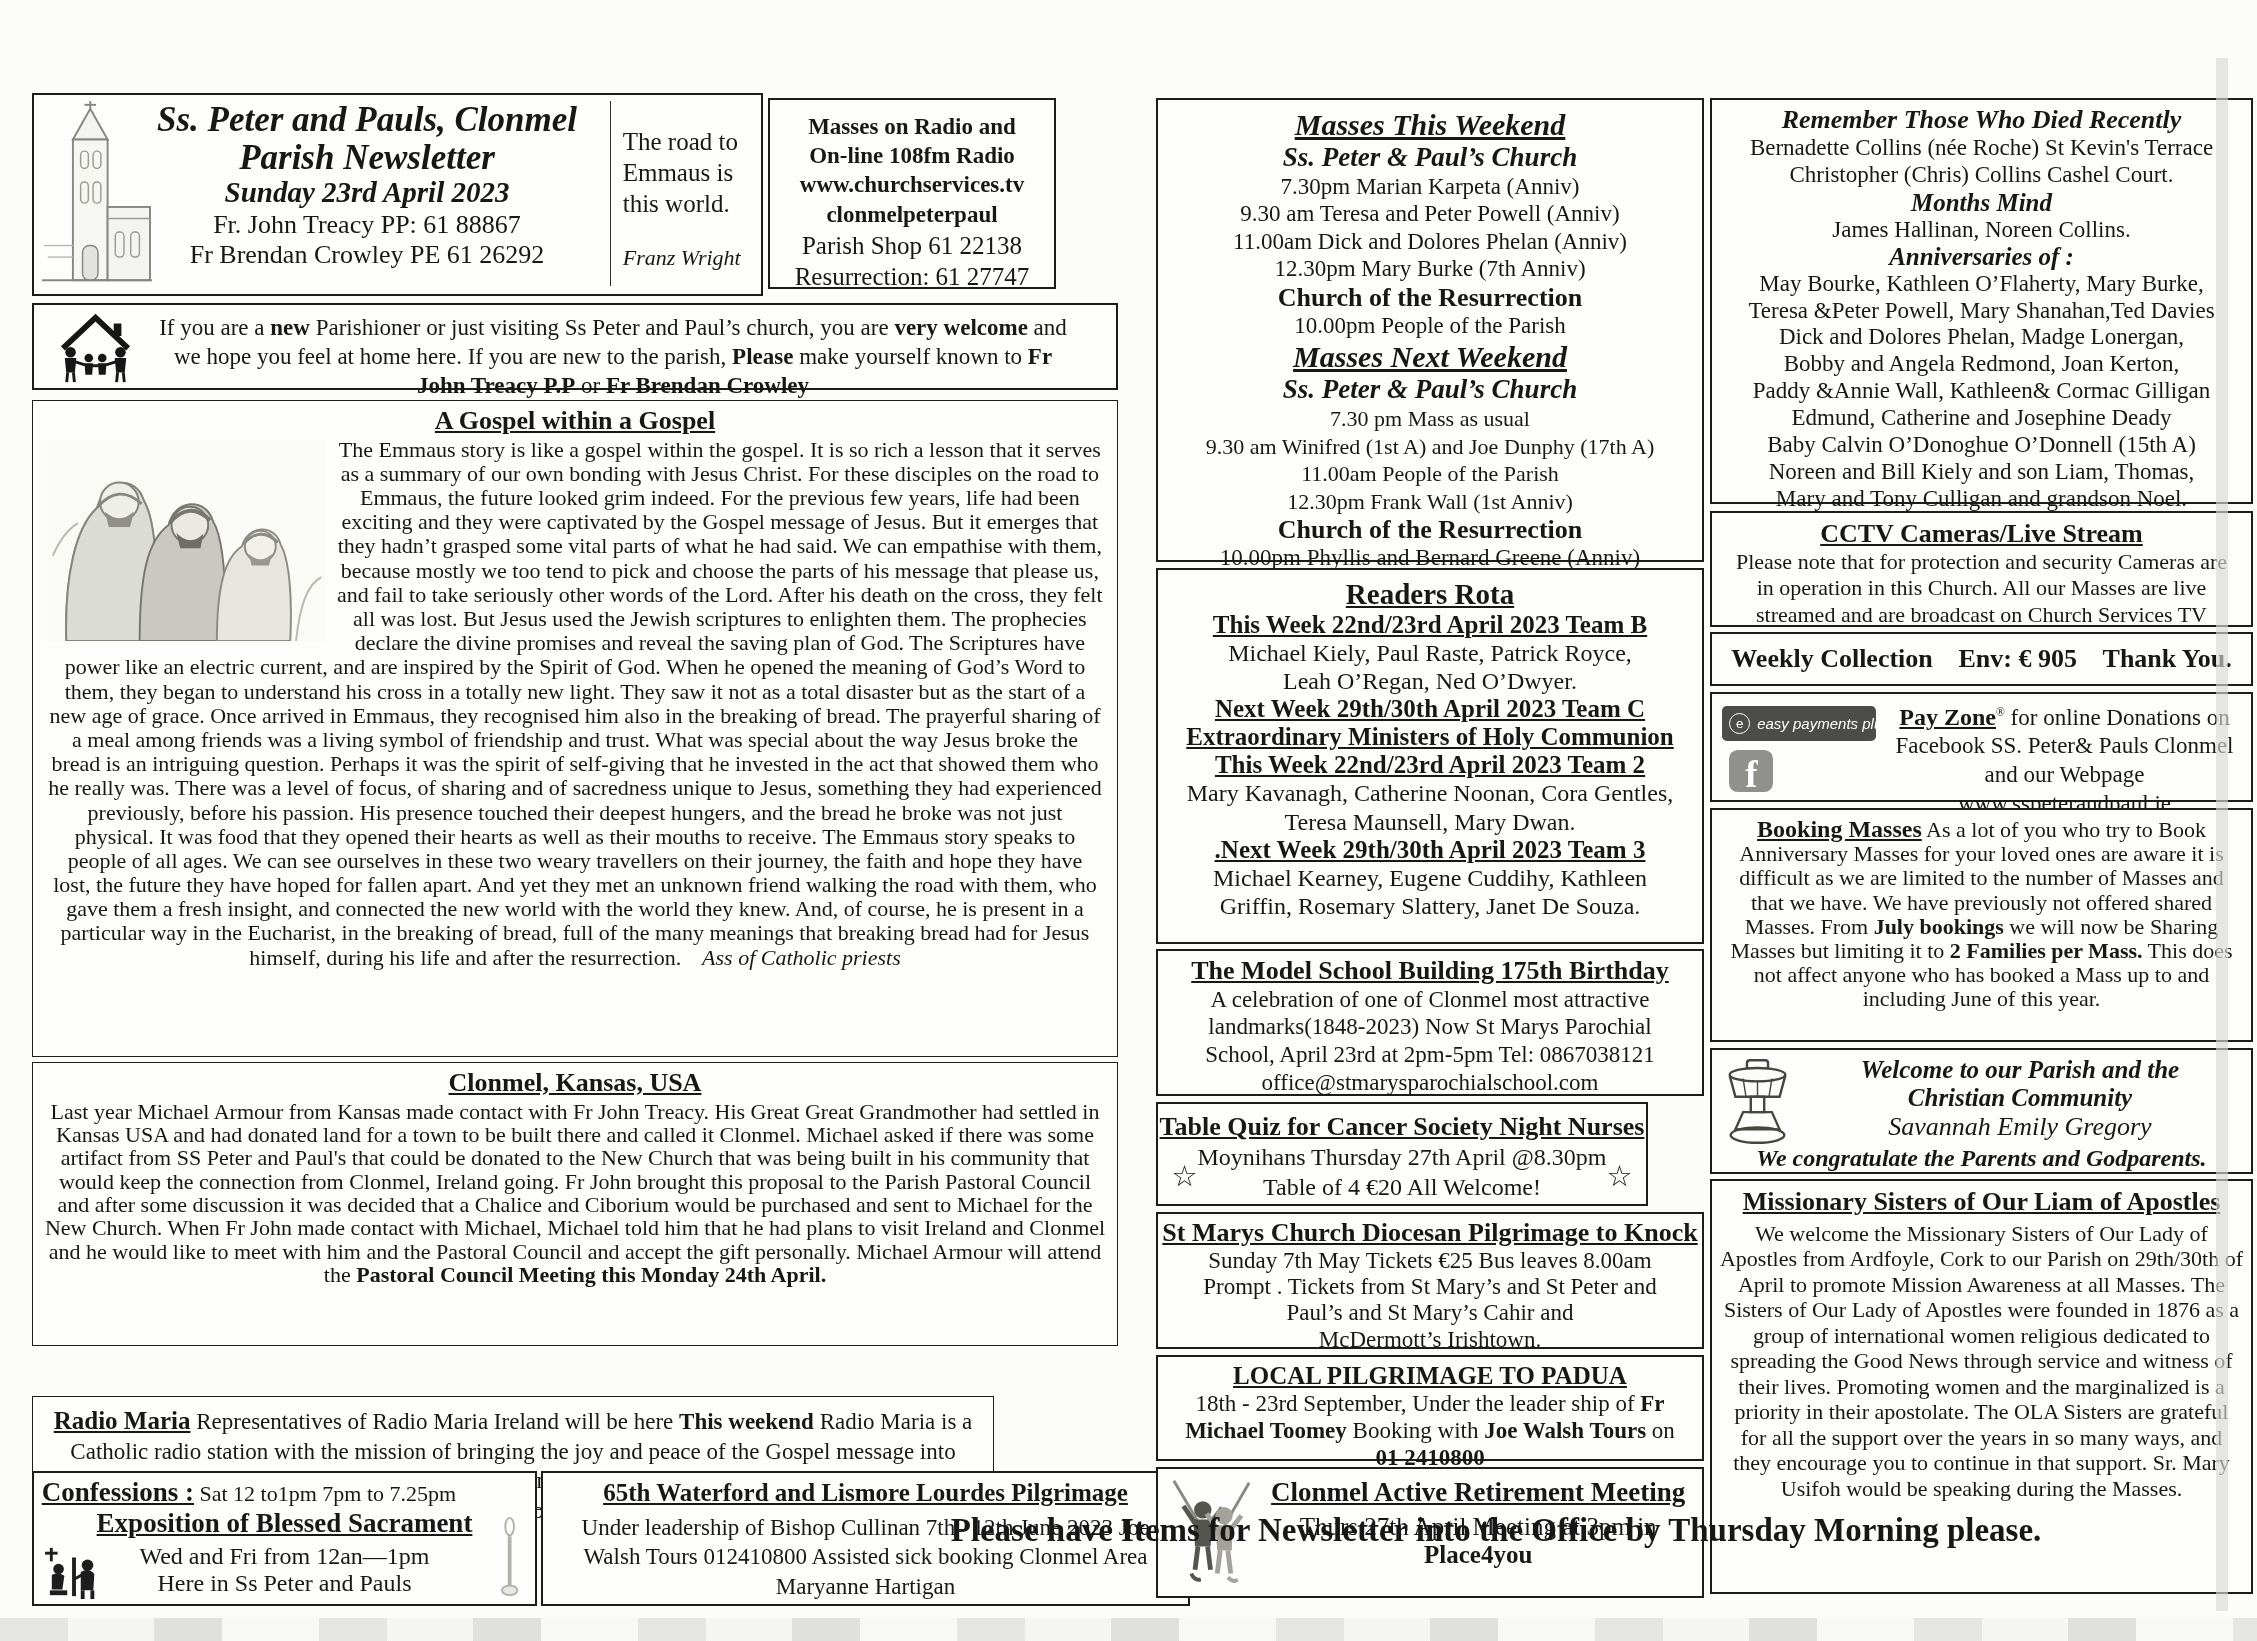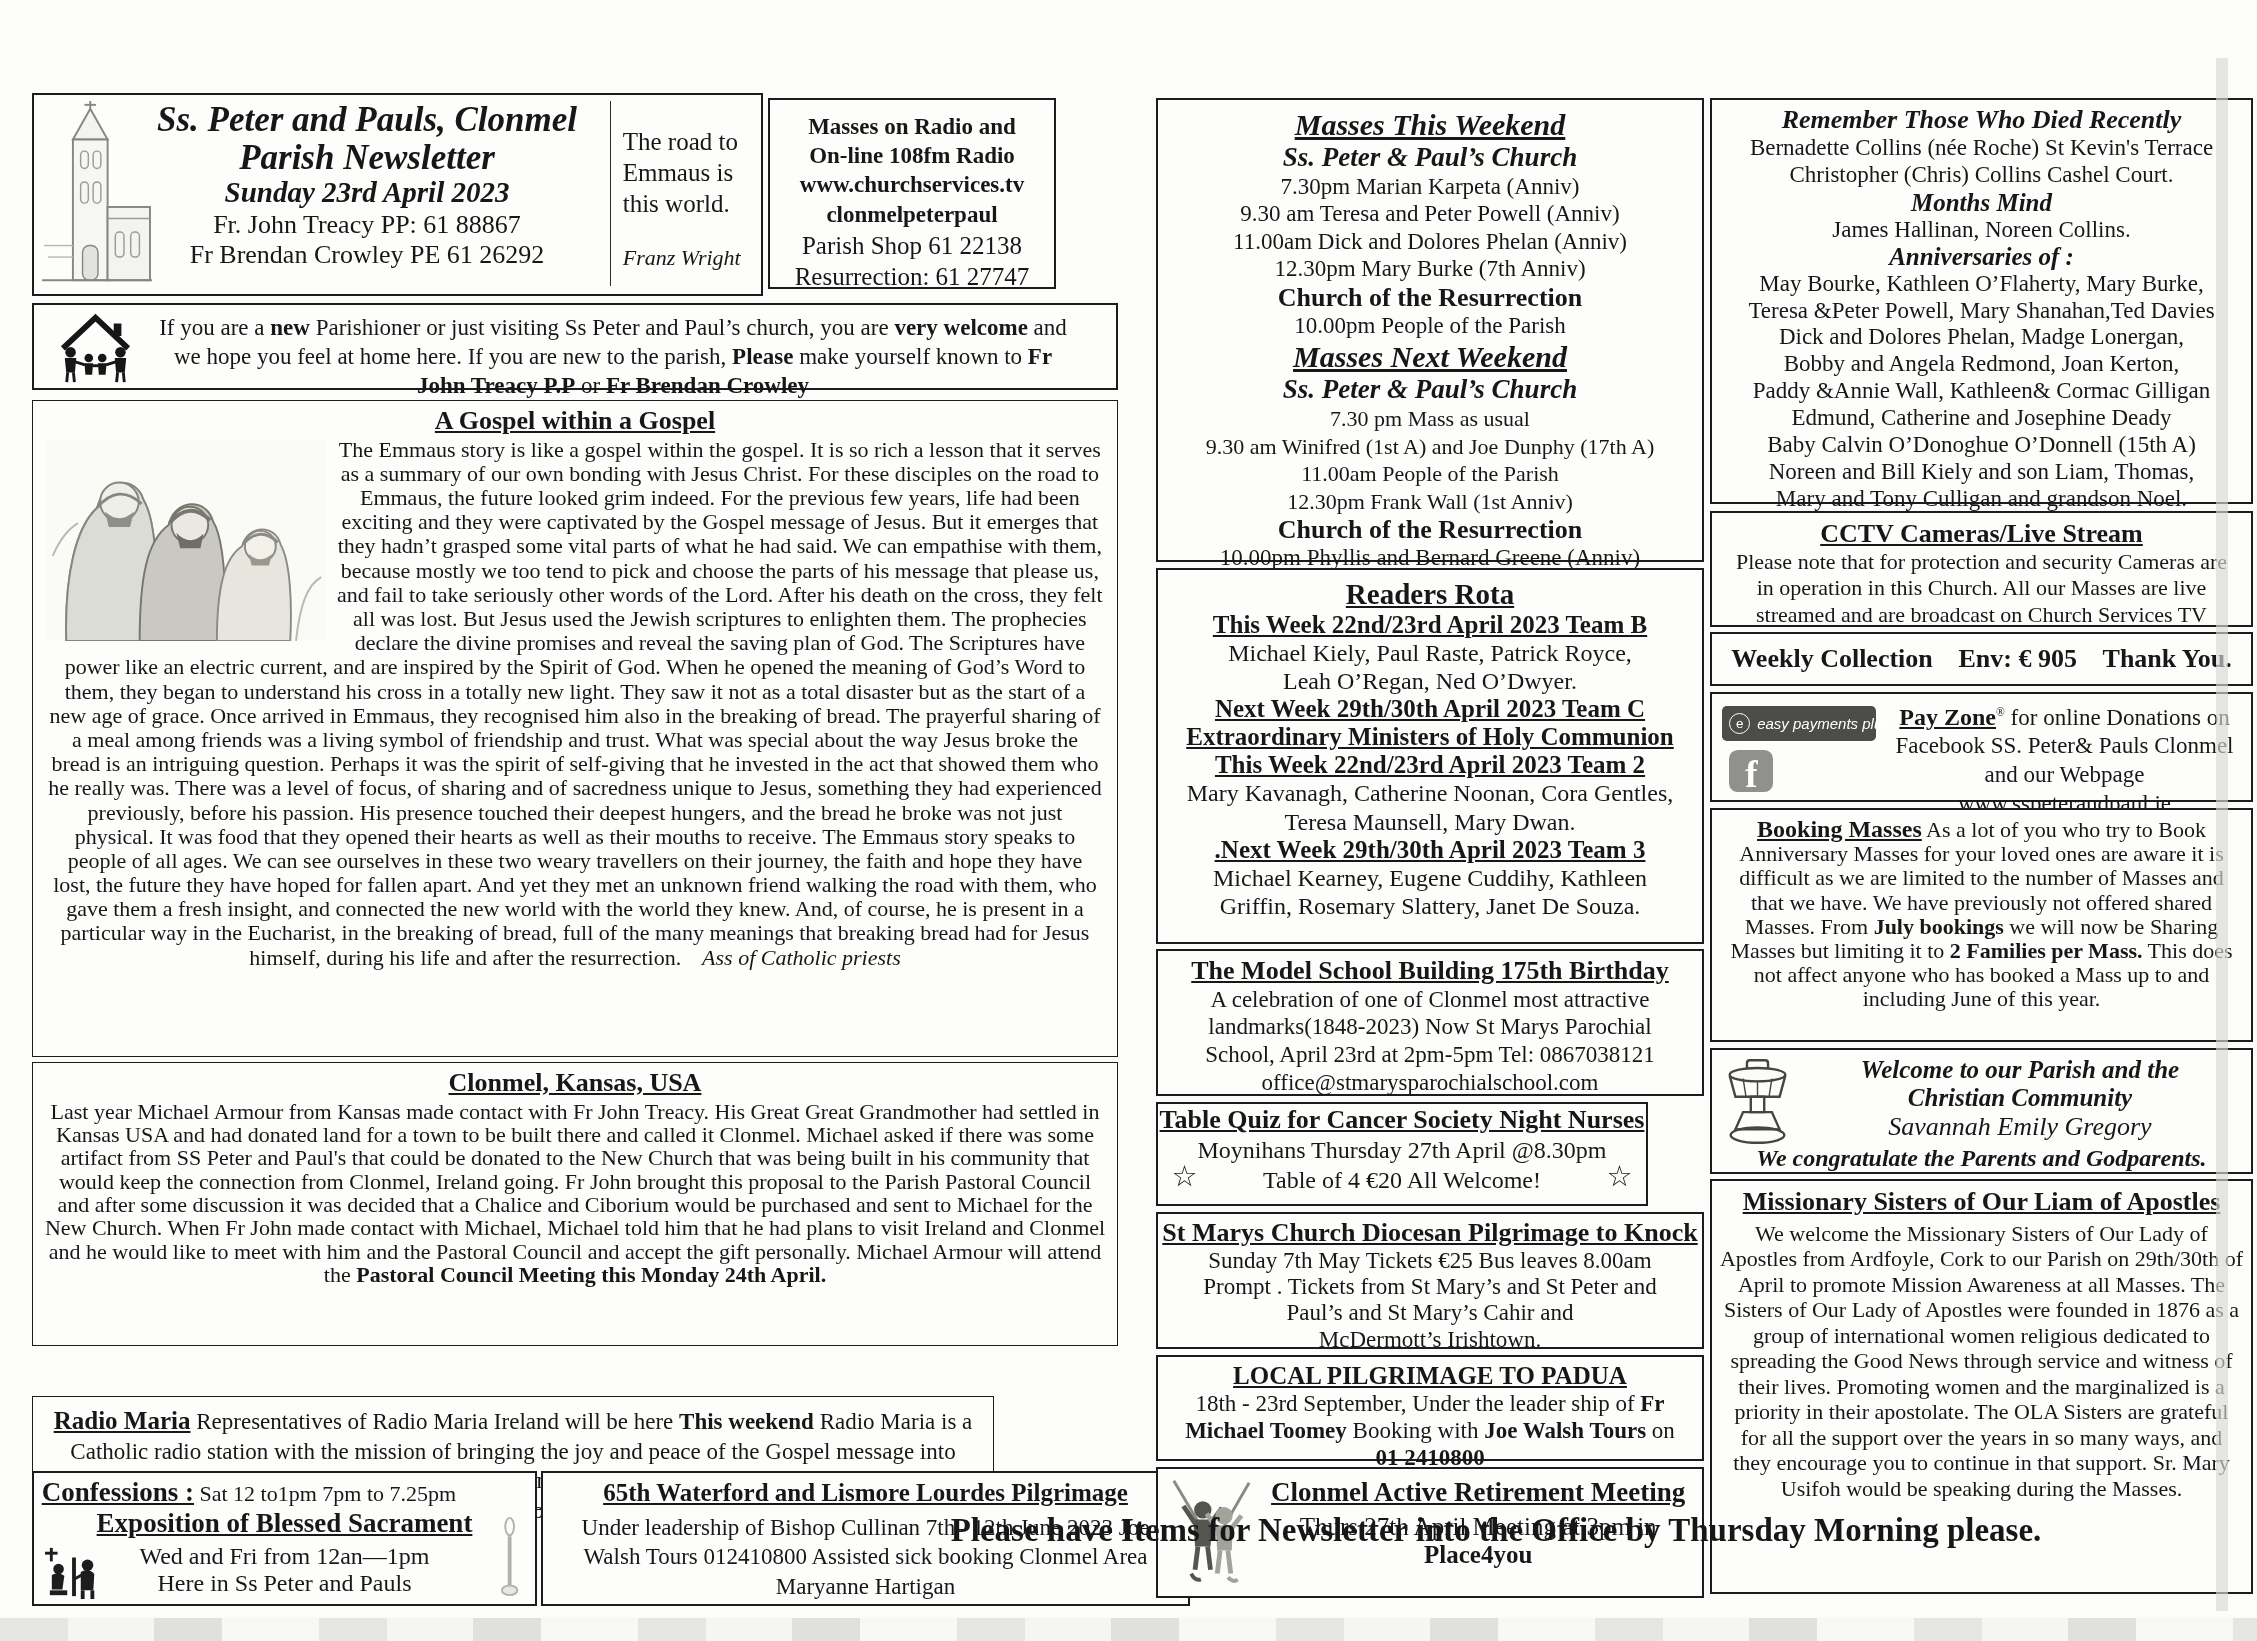--- a/index.html
+++ b/index.html
@@ -212,21 +212,21 @@
   </div>
 
   <div class="bx" style="left:1156px;top:949px;width:548px;height:147px;padding-top:4.8px;">
     <div class="c b u" style="font-size:26px;">The Model School Building 175th Birthday</div>
     <div class="c ml" style="font-size:23px;line-height:1.2;">A celebration of one of Clonmel most attractive
 landmarks(1848-2023) Now St Marys Parochial
 School,  April 23rd at 2pm-5pm Tel: 0867038121
 office@stmarysparochialschool.com</div>
   </div>
 
-  <div class="bx" style="left:1156px;top:1102px;width:492px;height:104px;padding-top:1px;">
+  <div class="bx" style="left:1156px;top:1102px;width:492px;height:104px;padding-top:8px;">
     <div class="c b u" style="font-size:26px;">Table Quiz for Cancer Society Night Nurses</div>
     <div class="c ml" style="font-size:24px;line-height:1.25;">Moynihans  Thursday 27th April @8.30pm
 Table of 4 €20 All Welcome!</div>
     <span class="star" style="position:absolute;left:13.5px;bottom:13.5px;font-family:'DejaVu Sans',sans-serif;font-size:29px;line-height:1;">☆</span>
     <span class="star" style="position:absolute;right:13.5px;bottom:13.5px;font-family:'DejaVu Sans',sans-serif;font-size:29px;line-height:1;">☆</span>
   </div>
 
   <div class="bx" style="left:1156px;top:1212px;width:548px;height:137px;padding-top:3.9px;">
     <div class="c b u" style="font-size:26px;">St Marys Church Diocesan Pilgrimage to Knock</div>
     <div class="c ml" style="font-size:23px;line-height:1.14;">Sunday 7th May Tickets €25 Bus leaves 8.00am

